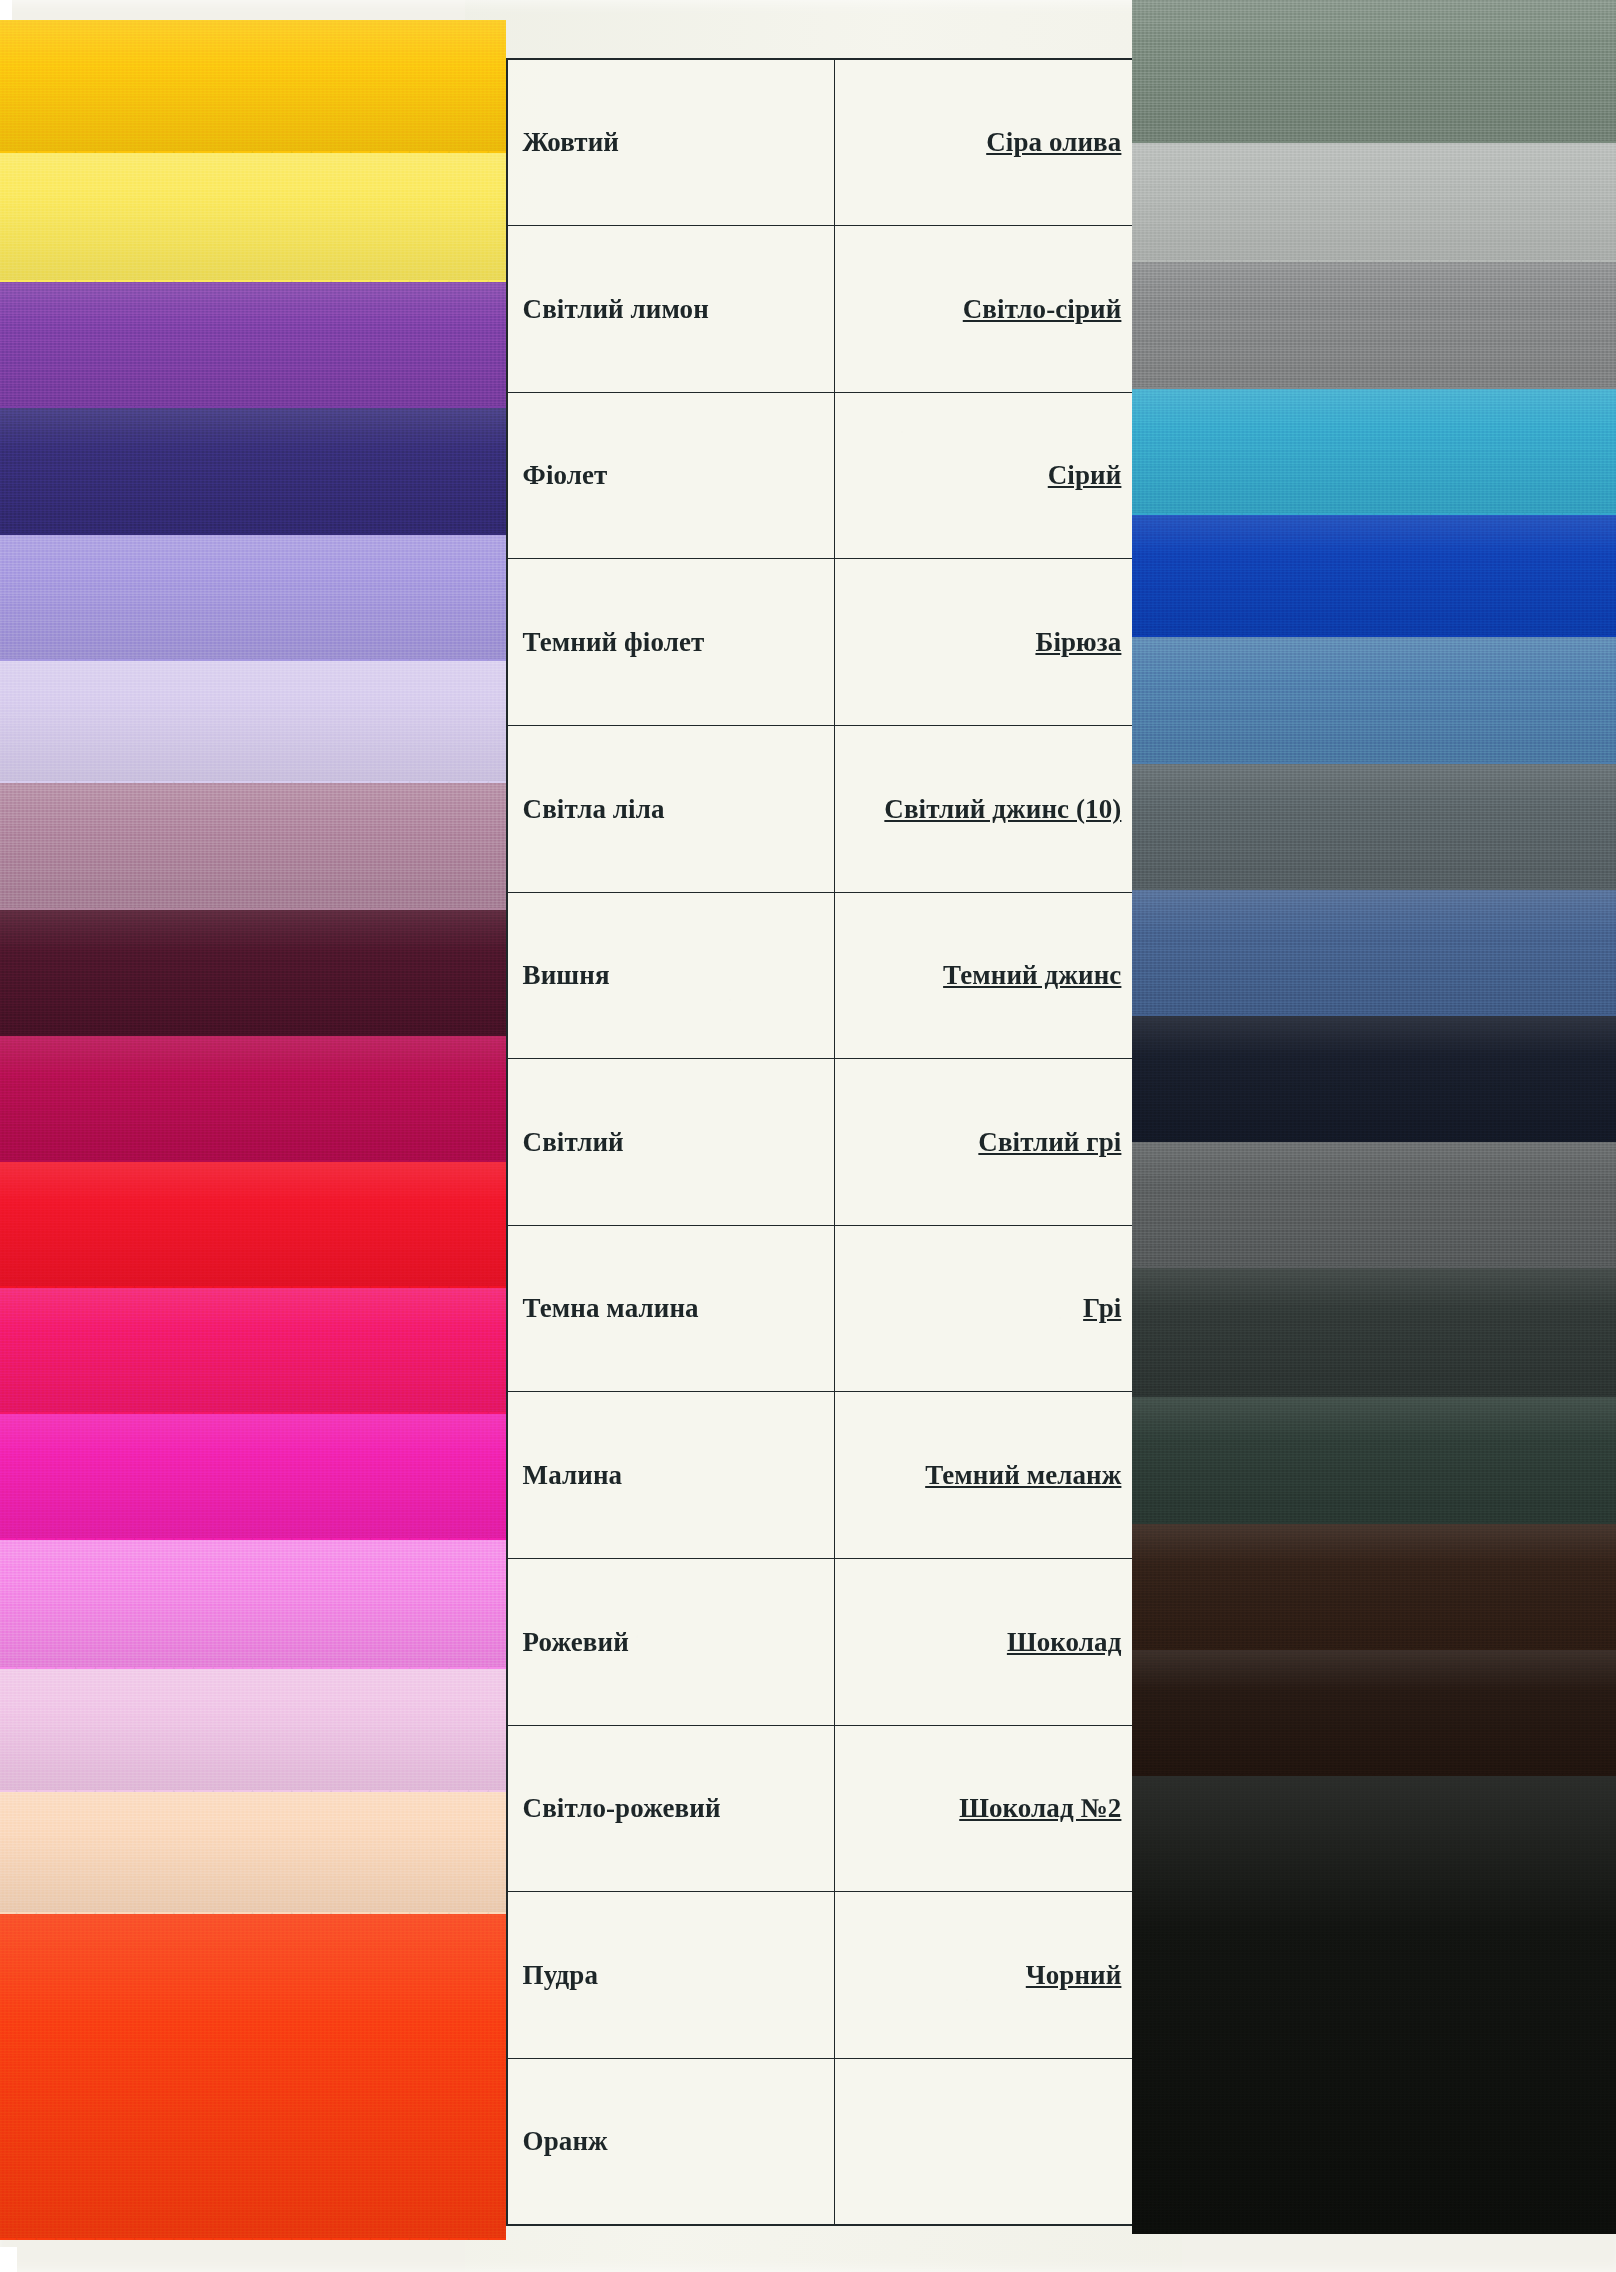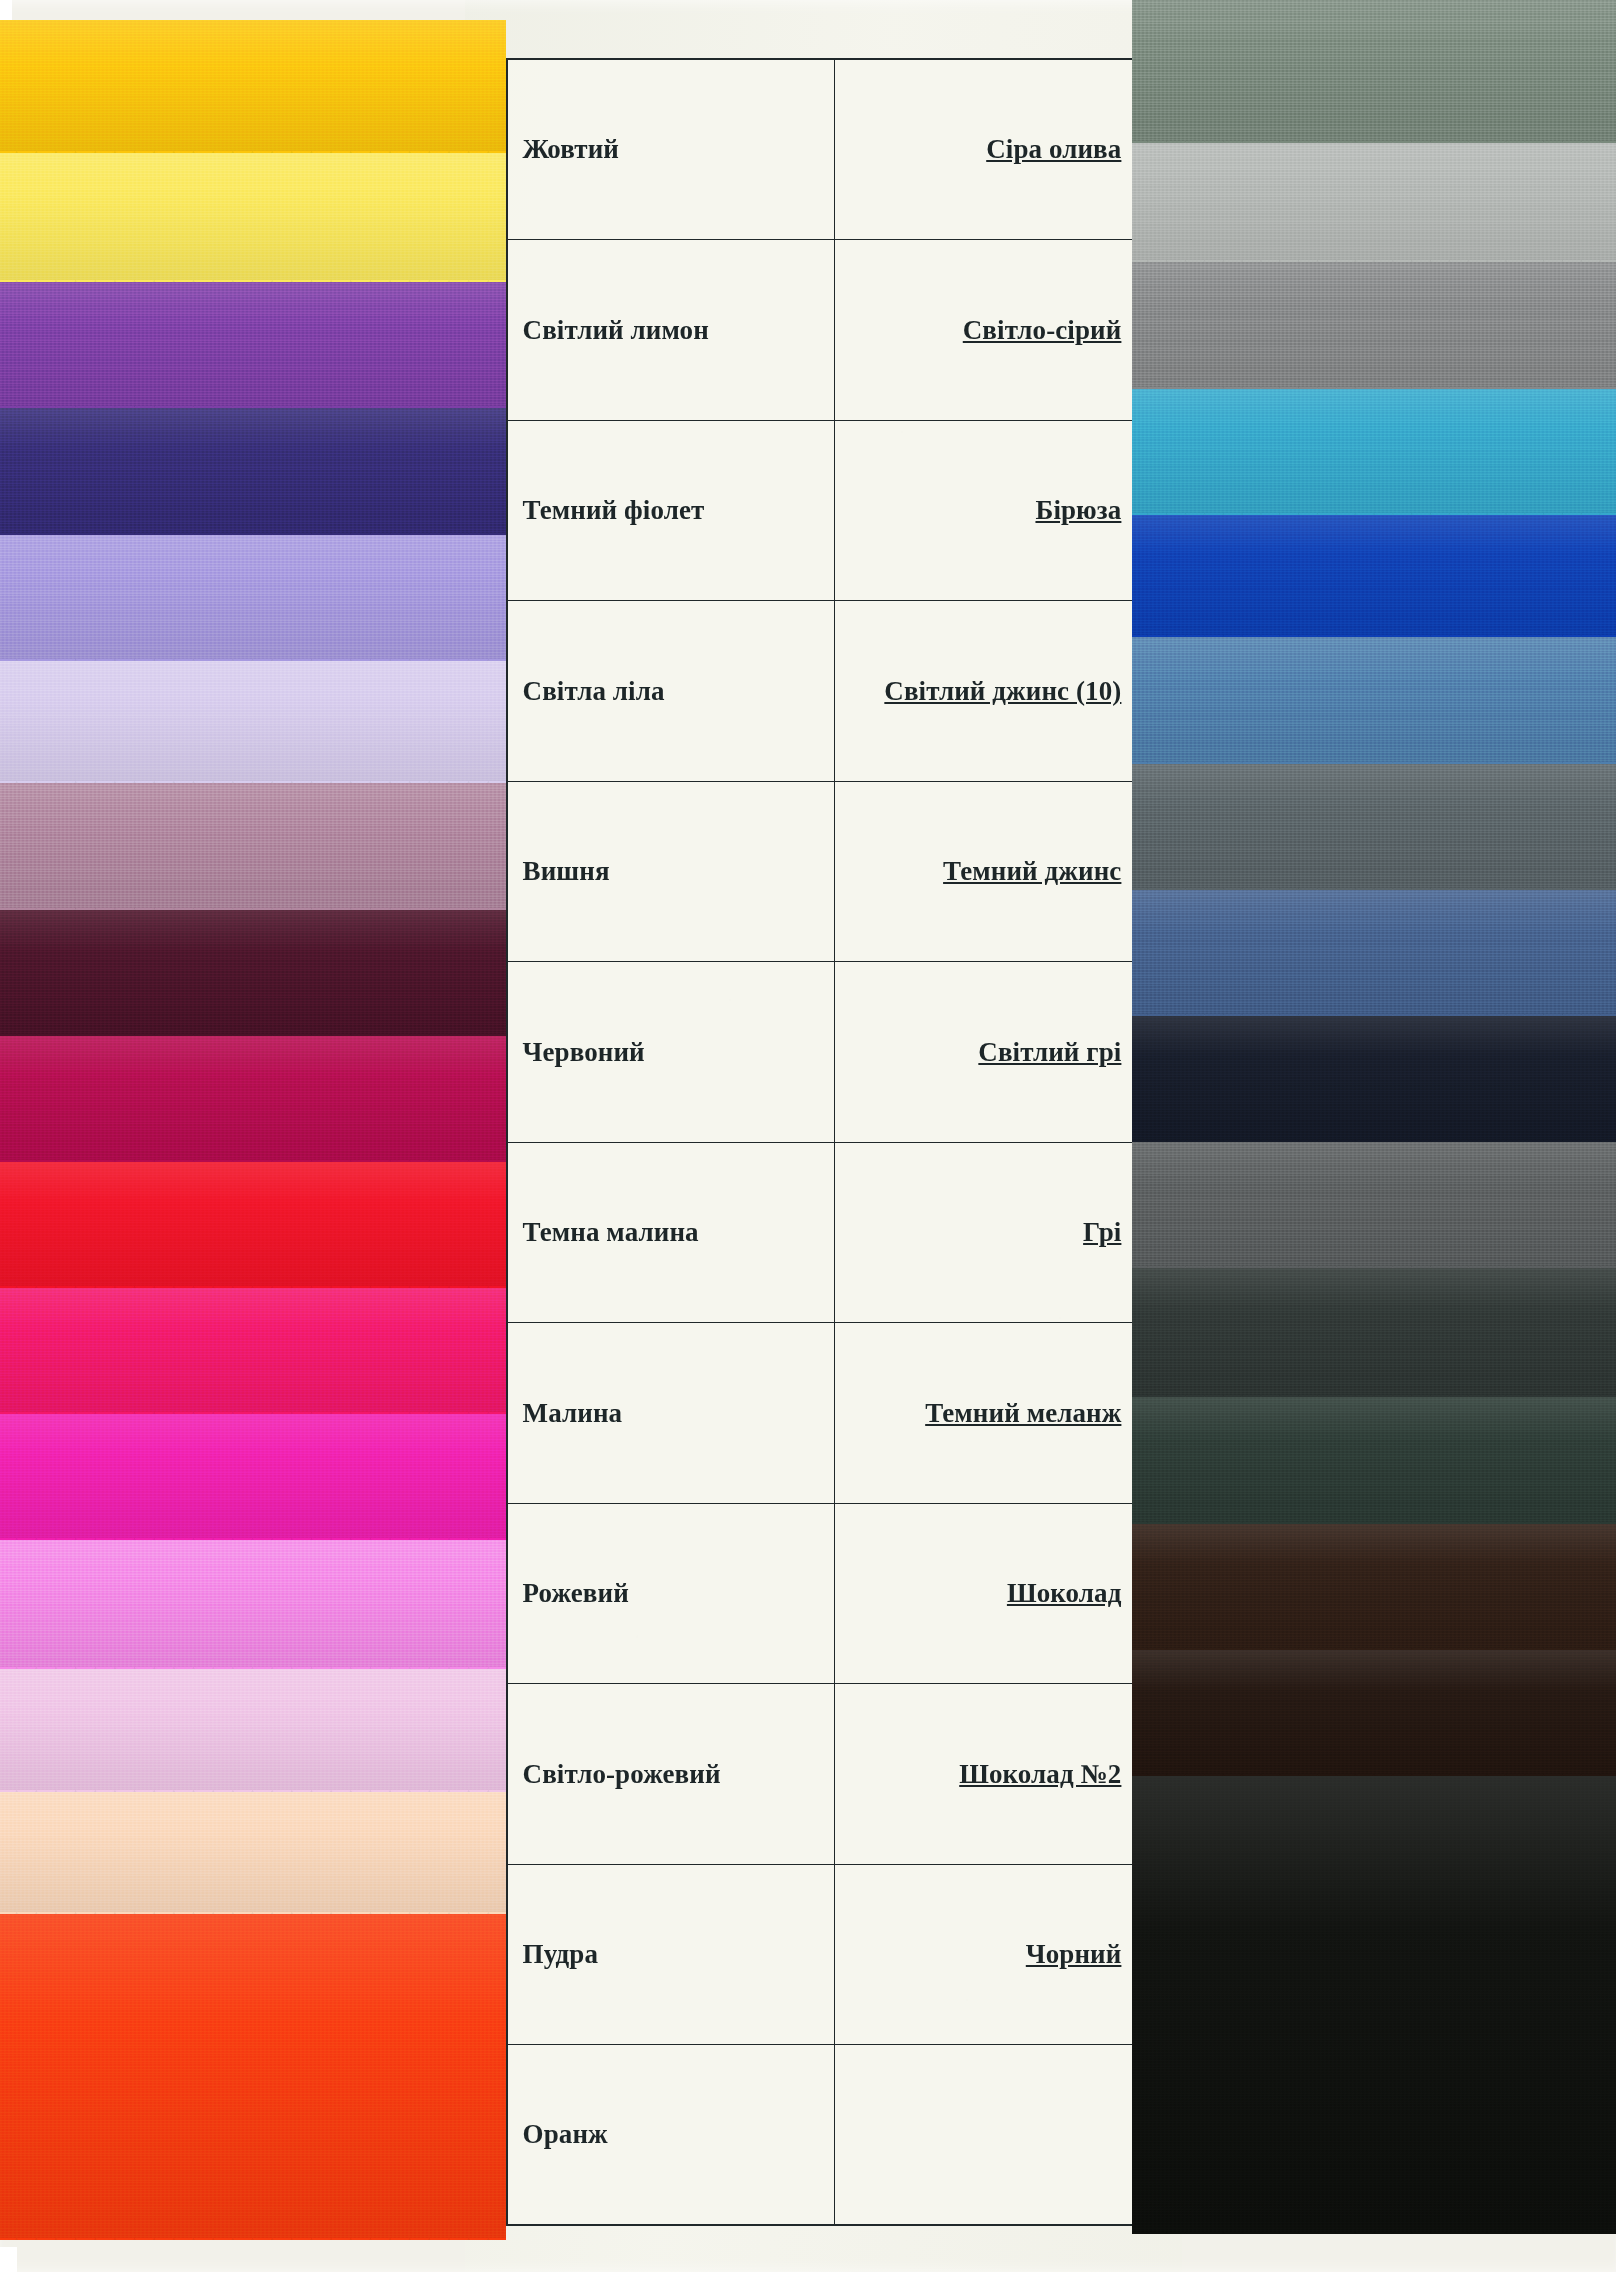--- a/index.html
+++ b/index.html
@@ -423,33 +423,37 @@
     <tbody id="name-table-body">
         <tr style="height: 135px;">
           <td class="col-left">Жовтий</td>
           <td class="col-right">Сіра олива</td>
         </tr>
         <tr style="height: 135px;">
           <td class="col-left">Світлий лимон</td>
           <td class="col-right">Світло-сірий</td>
         </tr>
         <tr style="height: 135px;">
+          <td class="col-left">Фіолет</td>
+          <td class="col-right">Сірий</td>
+        </tr>
+        <tr style="height: 135px;">
           <td class="col-left">Темний фіолет</td>
           <td class="col-right">Бірюза</td>
         </tr>
         <tr style="height: 135px;">
           <td class="col-left">Світла ліла</td>
           <td class="col-right">Світлий джинс (10)</td>
         </tr>
         <tr style="height: 135px;">
           <td class="col-left">Вишня</td>
           <td class="col-right">Темний джинс</td>
         </tr>
         <tr style="height: 135px;">
-          <td class="col-left">Червоний</td>
+          <td class="col-left">Світлий</td>
           <td class="col-right">Світлий грі</td>
         </tr>
         <tr style="height: 135px;">
           <td class="col-left">Темна малина</td>
           <td class="col-right">Грі</td>
         </tr>
         <tr style="height: 135px;">
           <td class="col-left">Малина</td>
           <td class="col-right">Темний меланж</td>
         </tr>

